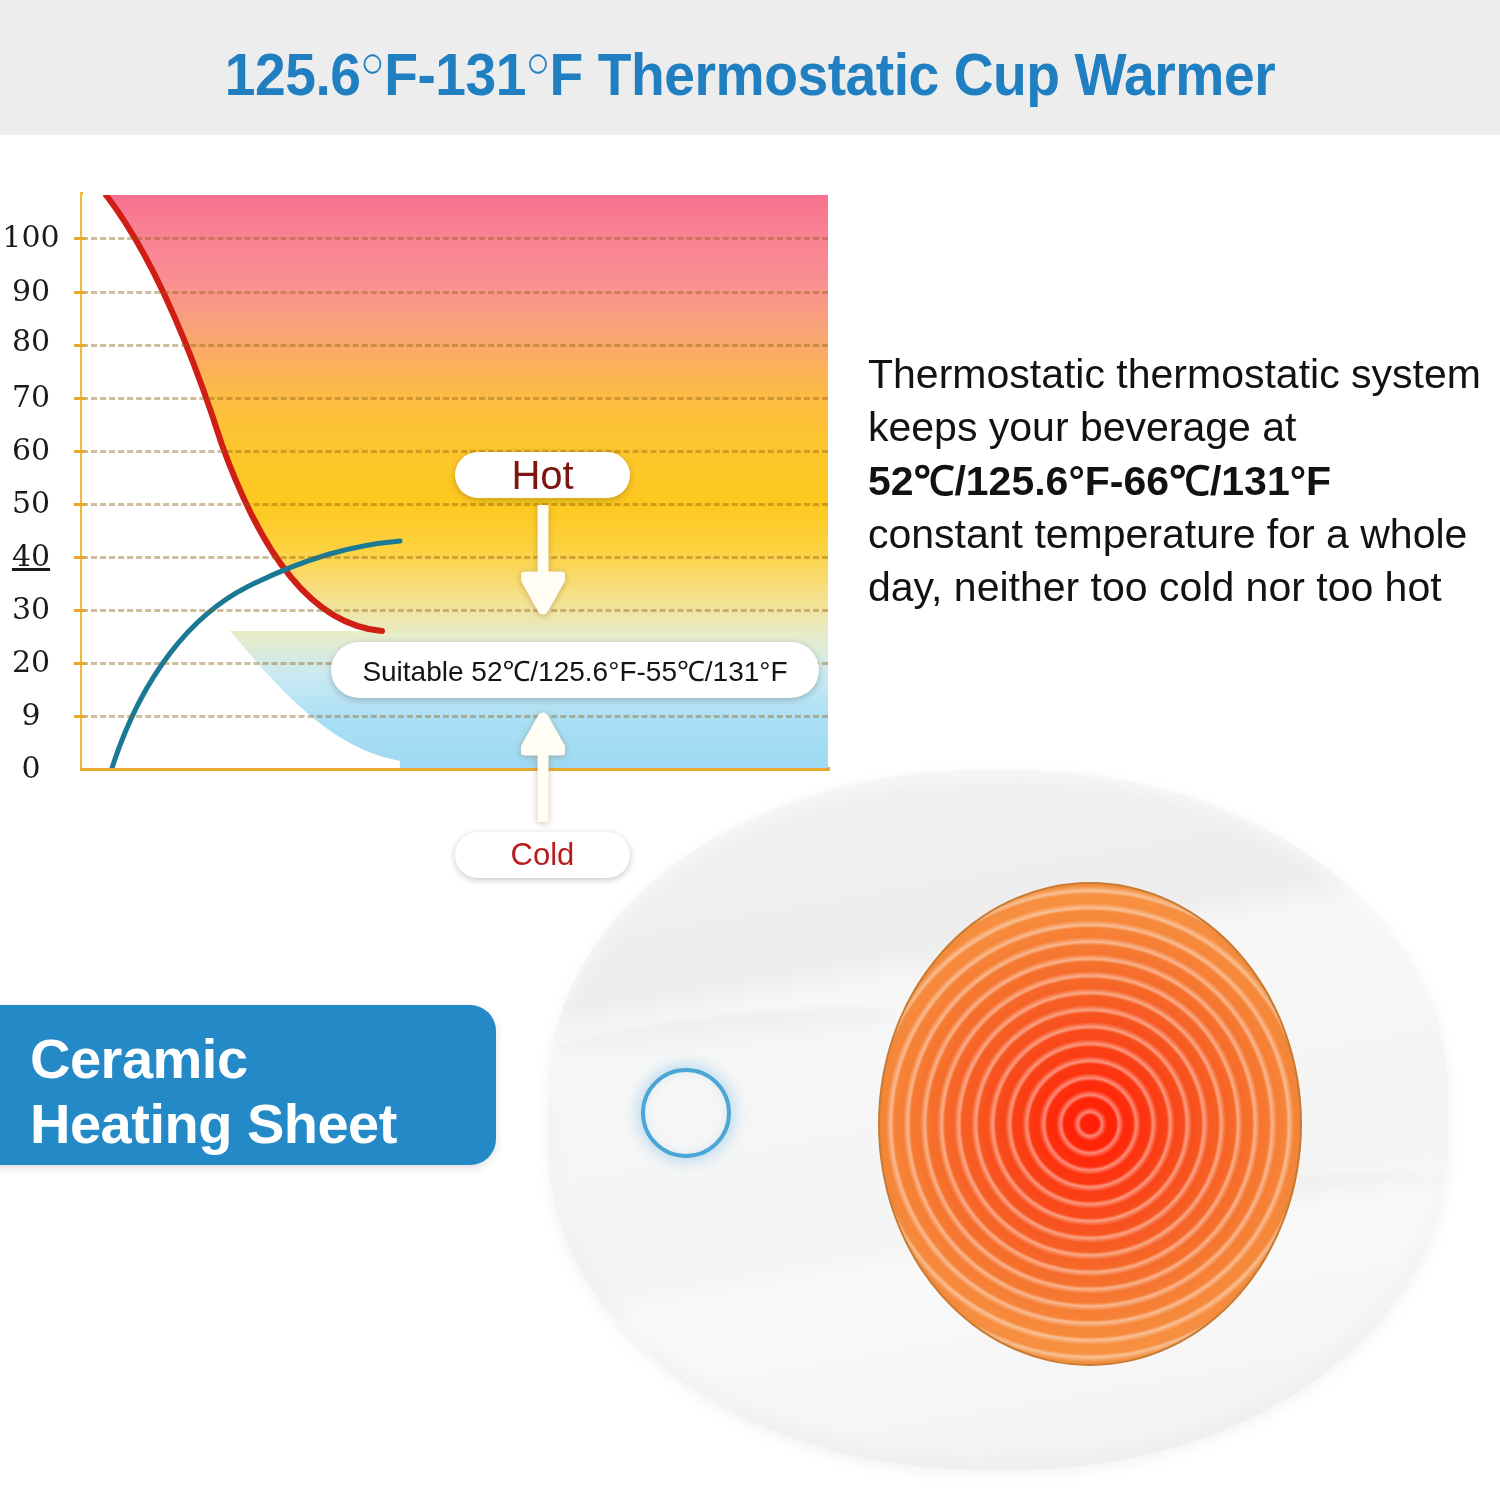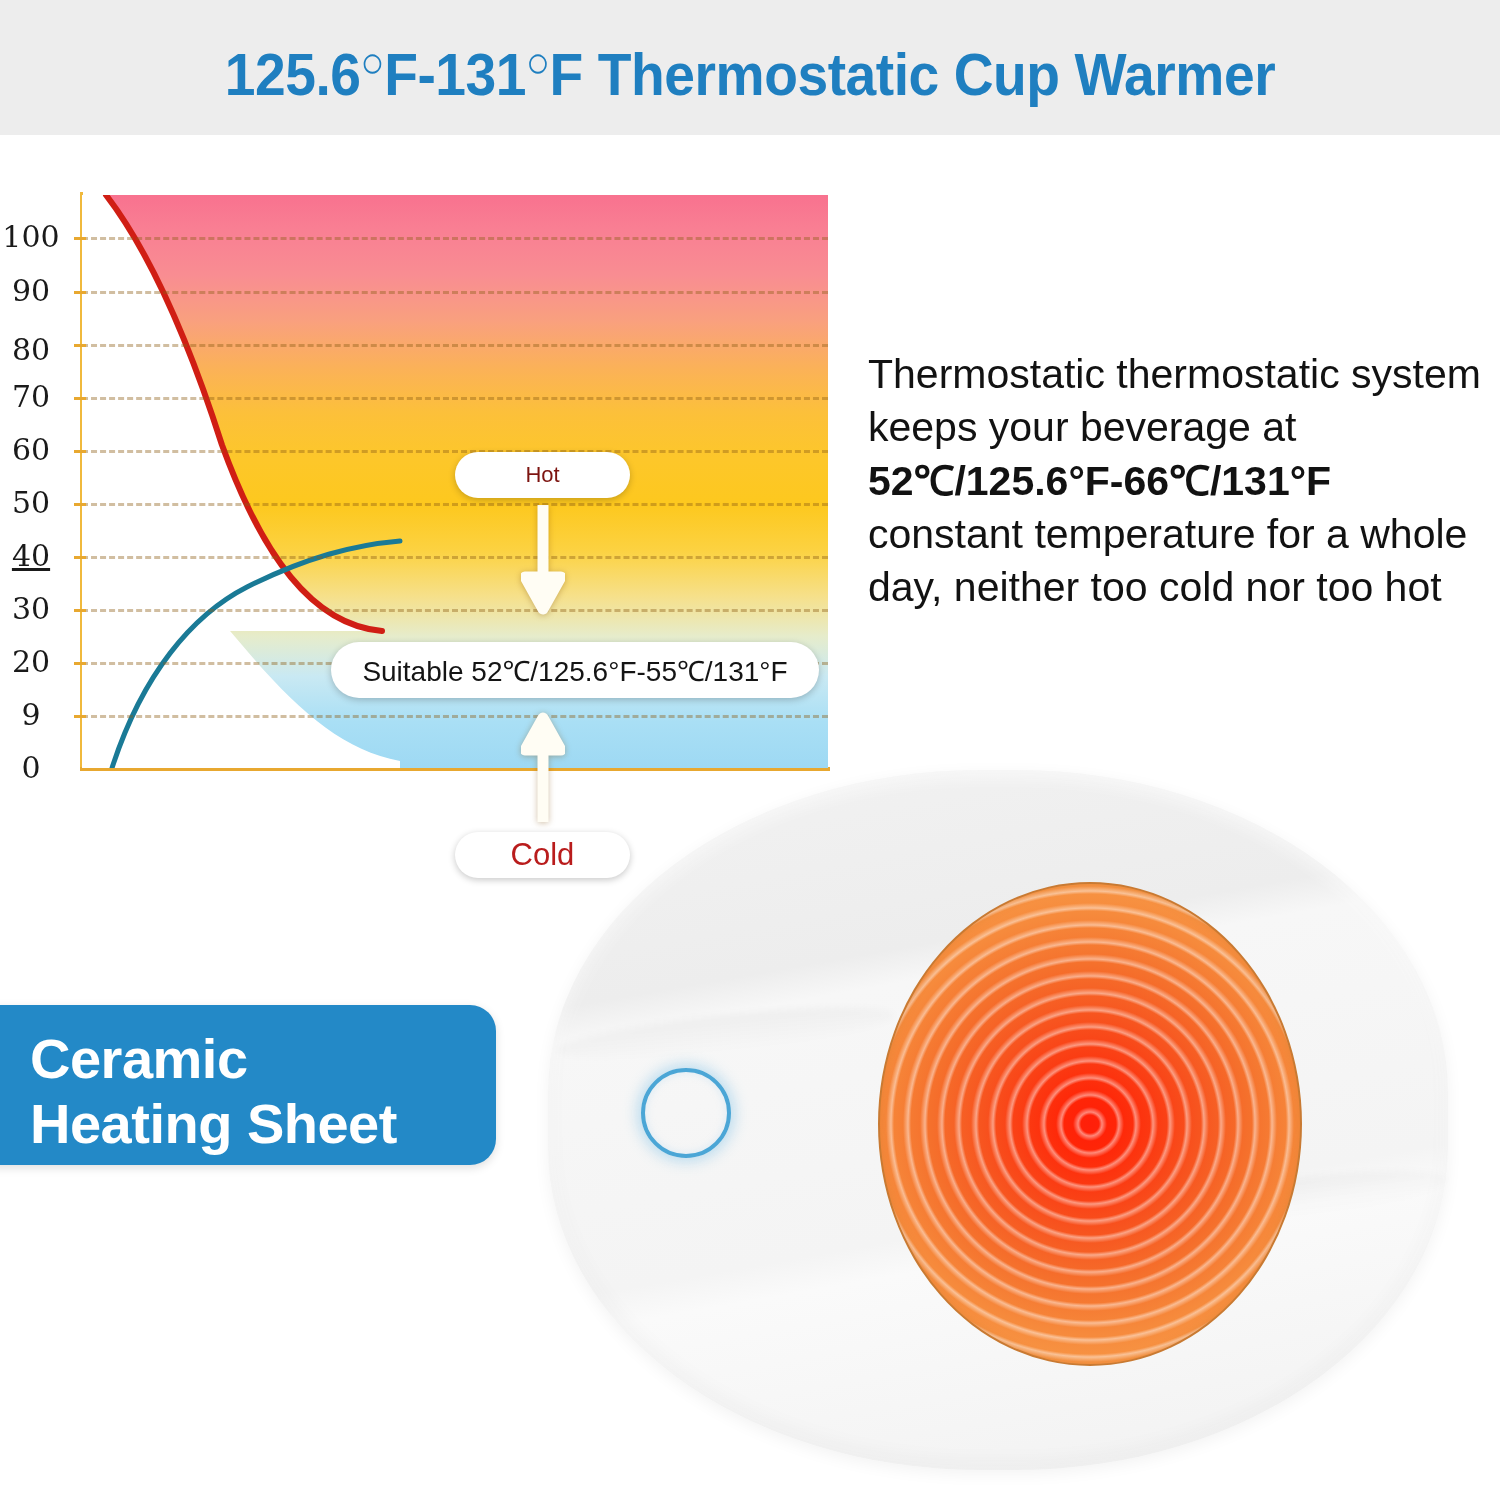--- a/index.html
+++ b/index.html
@@ -149,21 +149,21 @@
     align-items: center;
     justify-content: center;
     white-space: nowrap;
     font-family: "Liberation Sans", sans-serif;
   }
   #pill-hot {
     left: 455px;
     top: 272px;
     width: 175px;
     height: 46px;
-    font-size: 22px;
+    font-size: 40px;
     color: #7d1410;
   }
   #pill-cold {
     left: 455px;
     top: 652px;
     width: 175px;
     height: 46px;
     font-size: 31px;
     color: #b91c1c;
   }
@@ -301,21 +301,21 @@
 <div id="header-band"></div>
 <div id="page-title">
   <span>125.6</span><span class="deg-small">○</span><span>F</span><span>-</span><span>131</span><span class="deg-small">○</span><span>F</span><span> Thermostatic Cup Warmer</span>
 </div>
 
 <div id="chart-figure">
 
   <div id="chart-ylabels">
       <div class="ytick" style="top: 42.4444px;">100</div>
       <div class="ytick" style="top: 95.5px;">90</div>
-      <div class="ytick" style="top: 155px;">80</div>
+      <div class="ytick" style="top: 146px;">80</div>
       <div class="ytick" style="top: 201.611px;">70</div>
       <div class="ytick" style="top: 254.667px;">60</div>
       <div class="ytick" style="top: 307.722px;">50</div>
       <div class="ytick" style="top: 360.778px; text-decoration: underline;">40</div>
       <div class="ytick" style="top: 413.833px; padding-left: 28px;">30</div>
       <div class="ytick" style="top: 466.889px;">20</div>
       <div class="ytick" style="top: 519.944px;">9</div>
       <div class="ytick" style="top: 573px;">0</div>
     </div>
 

